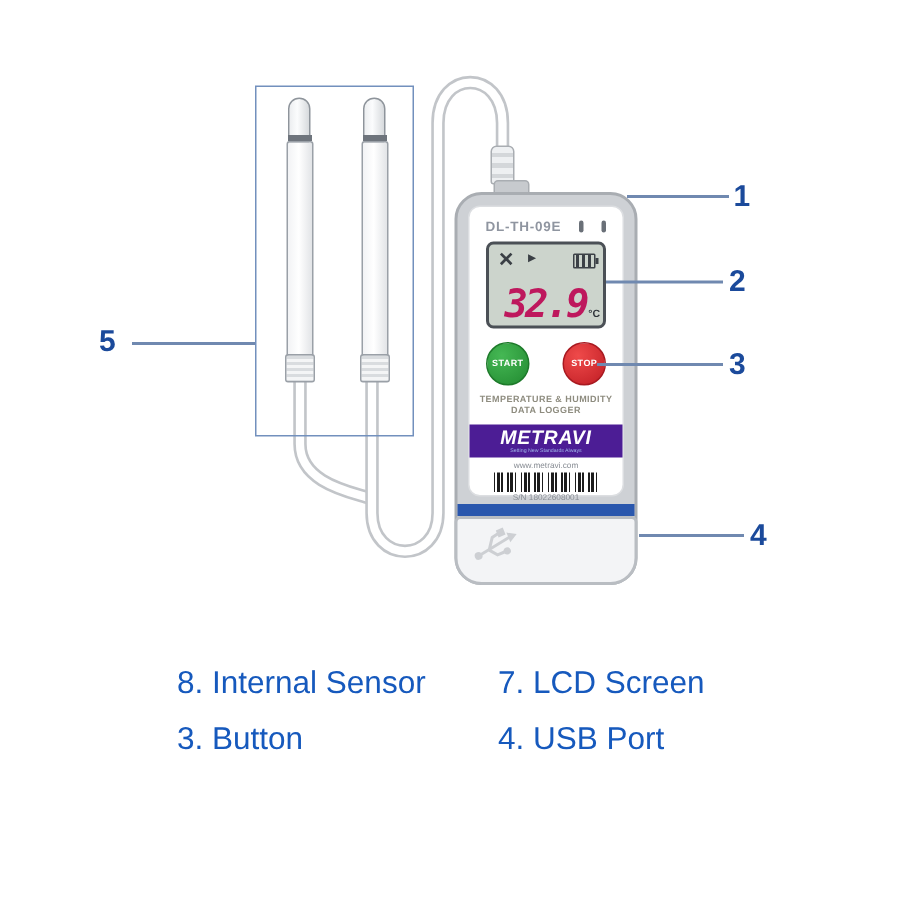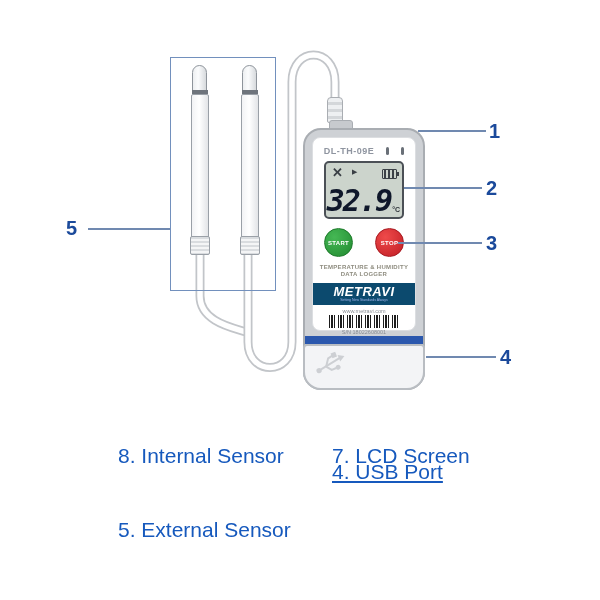--- a/index.html
+++ b/index.html
@@ -27,29 +27,29 @@
              display:flex;align-items:center;justify-content:center;gap:12px;}
   .mini-icon{display:inline-block;width:3px;height:8px;background:#6a7078;border-radius:2px;}
   .lcd{position:relative;margin:5px auto 0;width:80px;height:58px;background:#ccd4cc;border:2.5px solid #4b5056;
        border-radius:5px;box-sizing:border-box;}
   .lcd-x{position:absolute;left:6px;top:2px;font-size:13px;font-weight:bold;color:#3a3f45;}
   .lcd-play{position:absolute;left:26px;top:5px;font-size:7px;color:#3a3f45;}
   .lcd-batt{position:absolute;right:5px;top:6px;width:13px;height:8px;border:1.2px solid #3c4147;border-radius:1px;
             background:repeating-linear-gradient(90deg,#3c4147 1px,#3c4147 3px,transparent 3px,transparent 5px);}
   .lcd-batt:after{content:"";position:absolute;right:-3px;top:1.5px;width:2px;height:4px;background:#3c4147;}
   .lcd-reading{position:absolute;right:11px;bottom:1px;font-family:"DejaVu Sans Mono",monospace;
-               font-weight:bold;font-style:italic;font-size:30px;letter-spacing:-2px;color:#0f172a;line-height:1;}
+               font-weight:bold;font-style:italic;font-size:26px;letter-spacing:-2px;color:#be185d;line-height:1;}
   .lcd-unit{position:absolute;right:2px;bottom:4px;font-size:7px;font-weight:bold;color:#2f343a;}
   .btn-row{margin-top:9px;display:flex;justify-content:space-between;padding:0 11px;}
   .round-btn{width:27px;height:27px;border-radius:50%;display:flex;align-items:center;justify-content:center;
              color:#fff;font-size:6px;font-weight:bold;letter-spacing:.3px;}
   .btn-start{background:radial-gradient(circle at 35% 30%,#45b854,#228a31);border:1px solid #1d7a2a;}
   .btn-stop{background:radial-gradient(circle at 35% 30%,#ef4a4a,#c01d24);border:1px solid #a81920;}
   .type-text{margin-top:7px;font-size:6px;line-height:7px;font-weight:bold;color:#8e8c7f;letter-spacing:.3px;}
-  .brand-banner{margin-top:5px;width:100%;height:22px;background:#0c4a6e;color:#fff;
+  .brand-banner{margin-top:5px;width:100%;height:22px;background:#4c1d95;color:#fff;
                 display:flex;flex-direction:column;align-items:center;justify-content:center;}
   .brand-name{font-size:13px;font-weight:bold;font-style:italic;letter-spacing:.5px;line-height:12px;}
   .brand-tagline{font-size:3.5px;color:#9fb4e8;line-height:4px;}
   .website{margin-top:3px;font-size:5.5px;color:#888d94;}
   .barcode{margin:1px auto 0;width:70px;height:13px;
            background:repeating-linear-gradient(90deg,#1c1c1c 0 1px,#fff 1px 2px,#1c1c1c 2px 4px,#fff 4px 5px,#1c1c1c 5px 6px,#fff 6px 9px);}
   .serial{margin-top:1px;font-size:5.5px;color:#888d94;}
   .cap-stripe{left:305px;top:336px;width:118px;height:8px;background:#2a57ad;z-index:7;}
   .usb-cap{left:303px;top:344px;width:122px;height:46px;background:#f3f4f6;border:2px solid #b9bdc2;
            border-radius:4px 4px 18px 18px;box-sizing:border-box;z-index:6;}
@@ -151,16 +151,16 @@
   <div class="abs callout-line" style="left:88px;top:228px;width:82px;"></div>
 
   <div class="abs callout-num" style="left:489px;top:121px;">1</div>
   <div class="abs callout-num" style="left:486px;top:178px;">2</div>
   <div class="abs callout-num" style="left:486px;top:233px;">3</div>
   <div class="abs callout-num" style="left:500px;top:347px;">4</div>
   <div class="abs callout-num" style="left:66px;top:218px;">5</div>
 
   <div class="abs legend-item" style="left:118px;top:444px;">8. Internal Sensor</div>
   <div class="abs legend-item" style="left:332px;top:444px;">7. LCD Screen</div>
-  <div class="abs legend-item" style="left:332px;top:460px;text-decoration:underline;">4. USB Port</div>
-  <div class="abs legend-item" style="left:118px;top:518px;">5. External Sensor</div>
+  <div class="abs legend-item" style="left:118px;top:481px;">3. Button</div>
+  <div class="abs legend-item" style="left:332px;top:481px;">4. USB Port</div>
 
 </div>
 
 </body></html>

